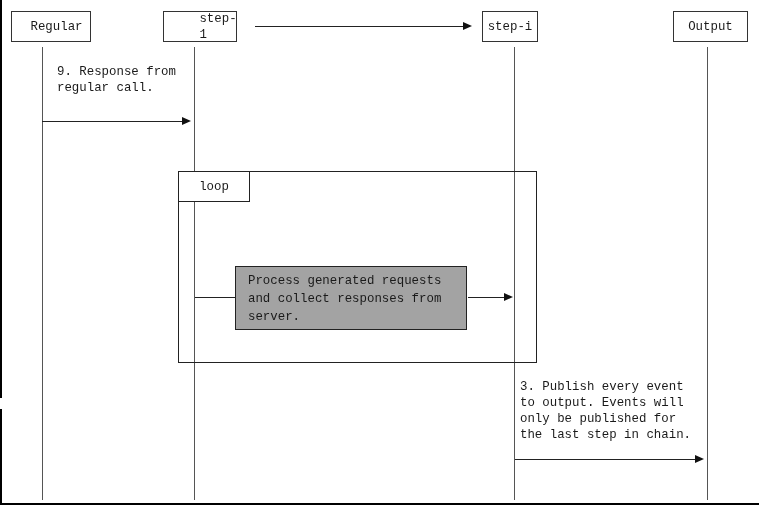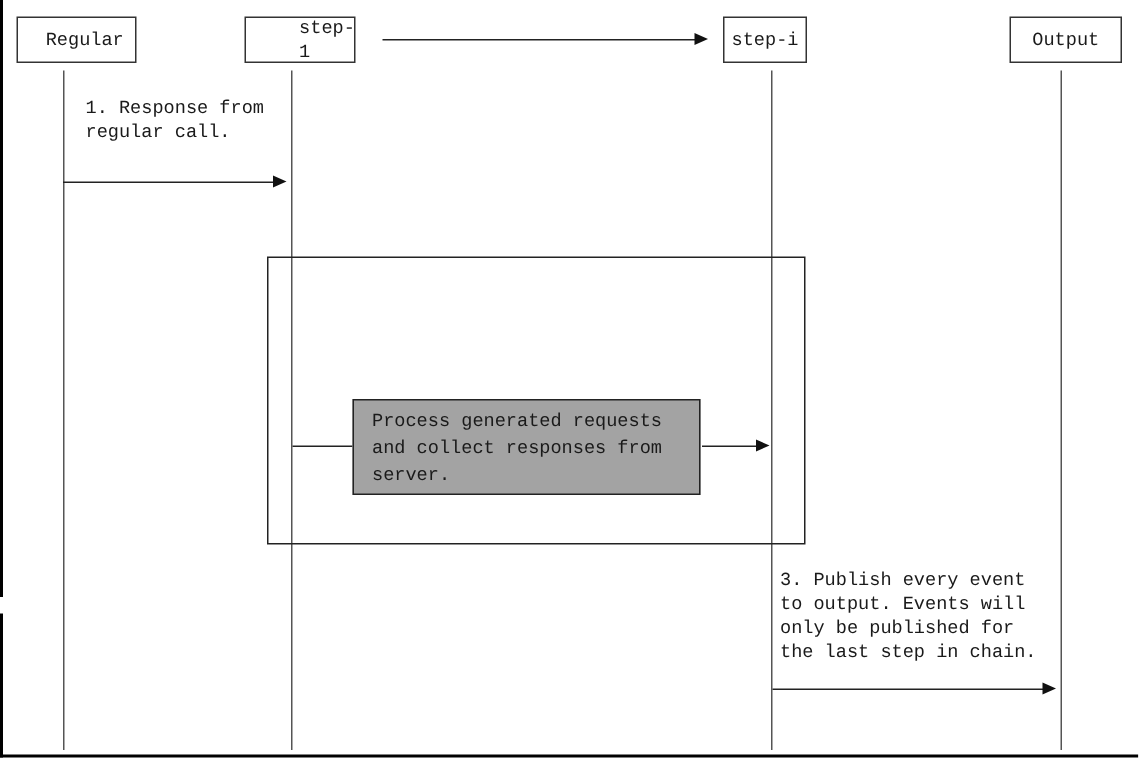--- a/index.html
+++ b/index.html
@@ -109,26 +109,29 @@
   </div>
 
   <div class="hline" style="left:255px; top:26px; width:210px;"></div>
   <div class="arrowhead" style="left:463px; top:22px;"></div>
 
   <div class="lifeline" style="left:42px;"></div>
   <div class="lifeline" style="left:194px;"></div>
   <div class="lifeline" style="left:514px;"></div>
   <div class="lifeline" style="left:707px;"></div>
 
-  <div class="mono abs" style="left:57px; top:64px; width:145px;">1. Response from
+  <div class="mono abs" style="left:57px; top:64px; width:145px;">9. Response from
 regular call.</div>
   <div class="hline" style="left:42px; top:121px; width:141px;"></div>
   <div class="arrowhead" style="left:182px; top:117px;"></div>
 
   <div class="loop-rect"></div>
+  <div class="loop-label-box">
+    <span class="mono">loop</span>
+  </div>
 
 
   <div class="hline" style="left:195px; top:297px; width:40px;"></div>
   <div class="process-box">
     <span class="mono">Process generated requests
 and collect responses from
 server.</span>
   </div>
   <div class="hline" style="left:468px; top:297px; width:36px;"></div>
   <div class="arrowhead" style="left:504px; top:293px;"></div>

